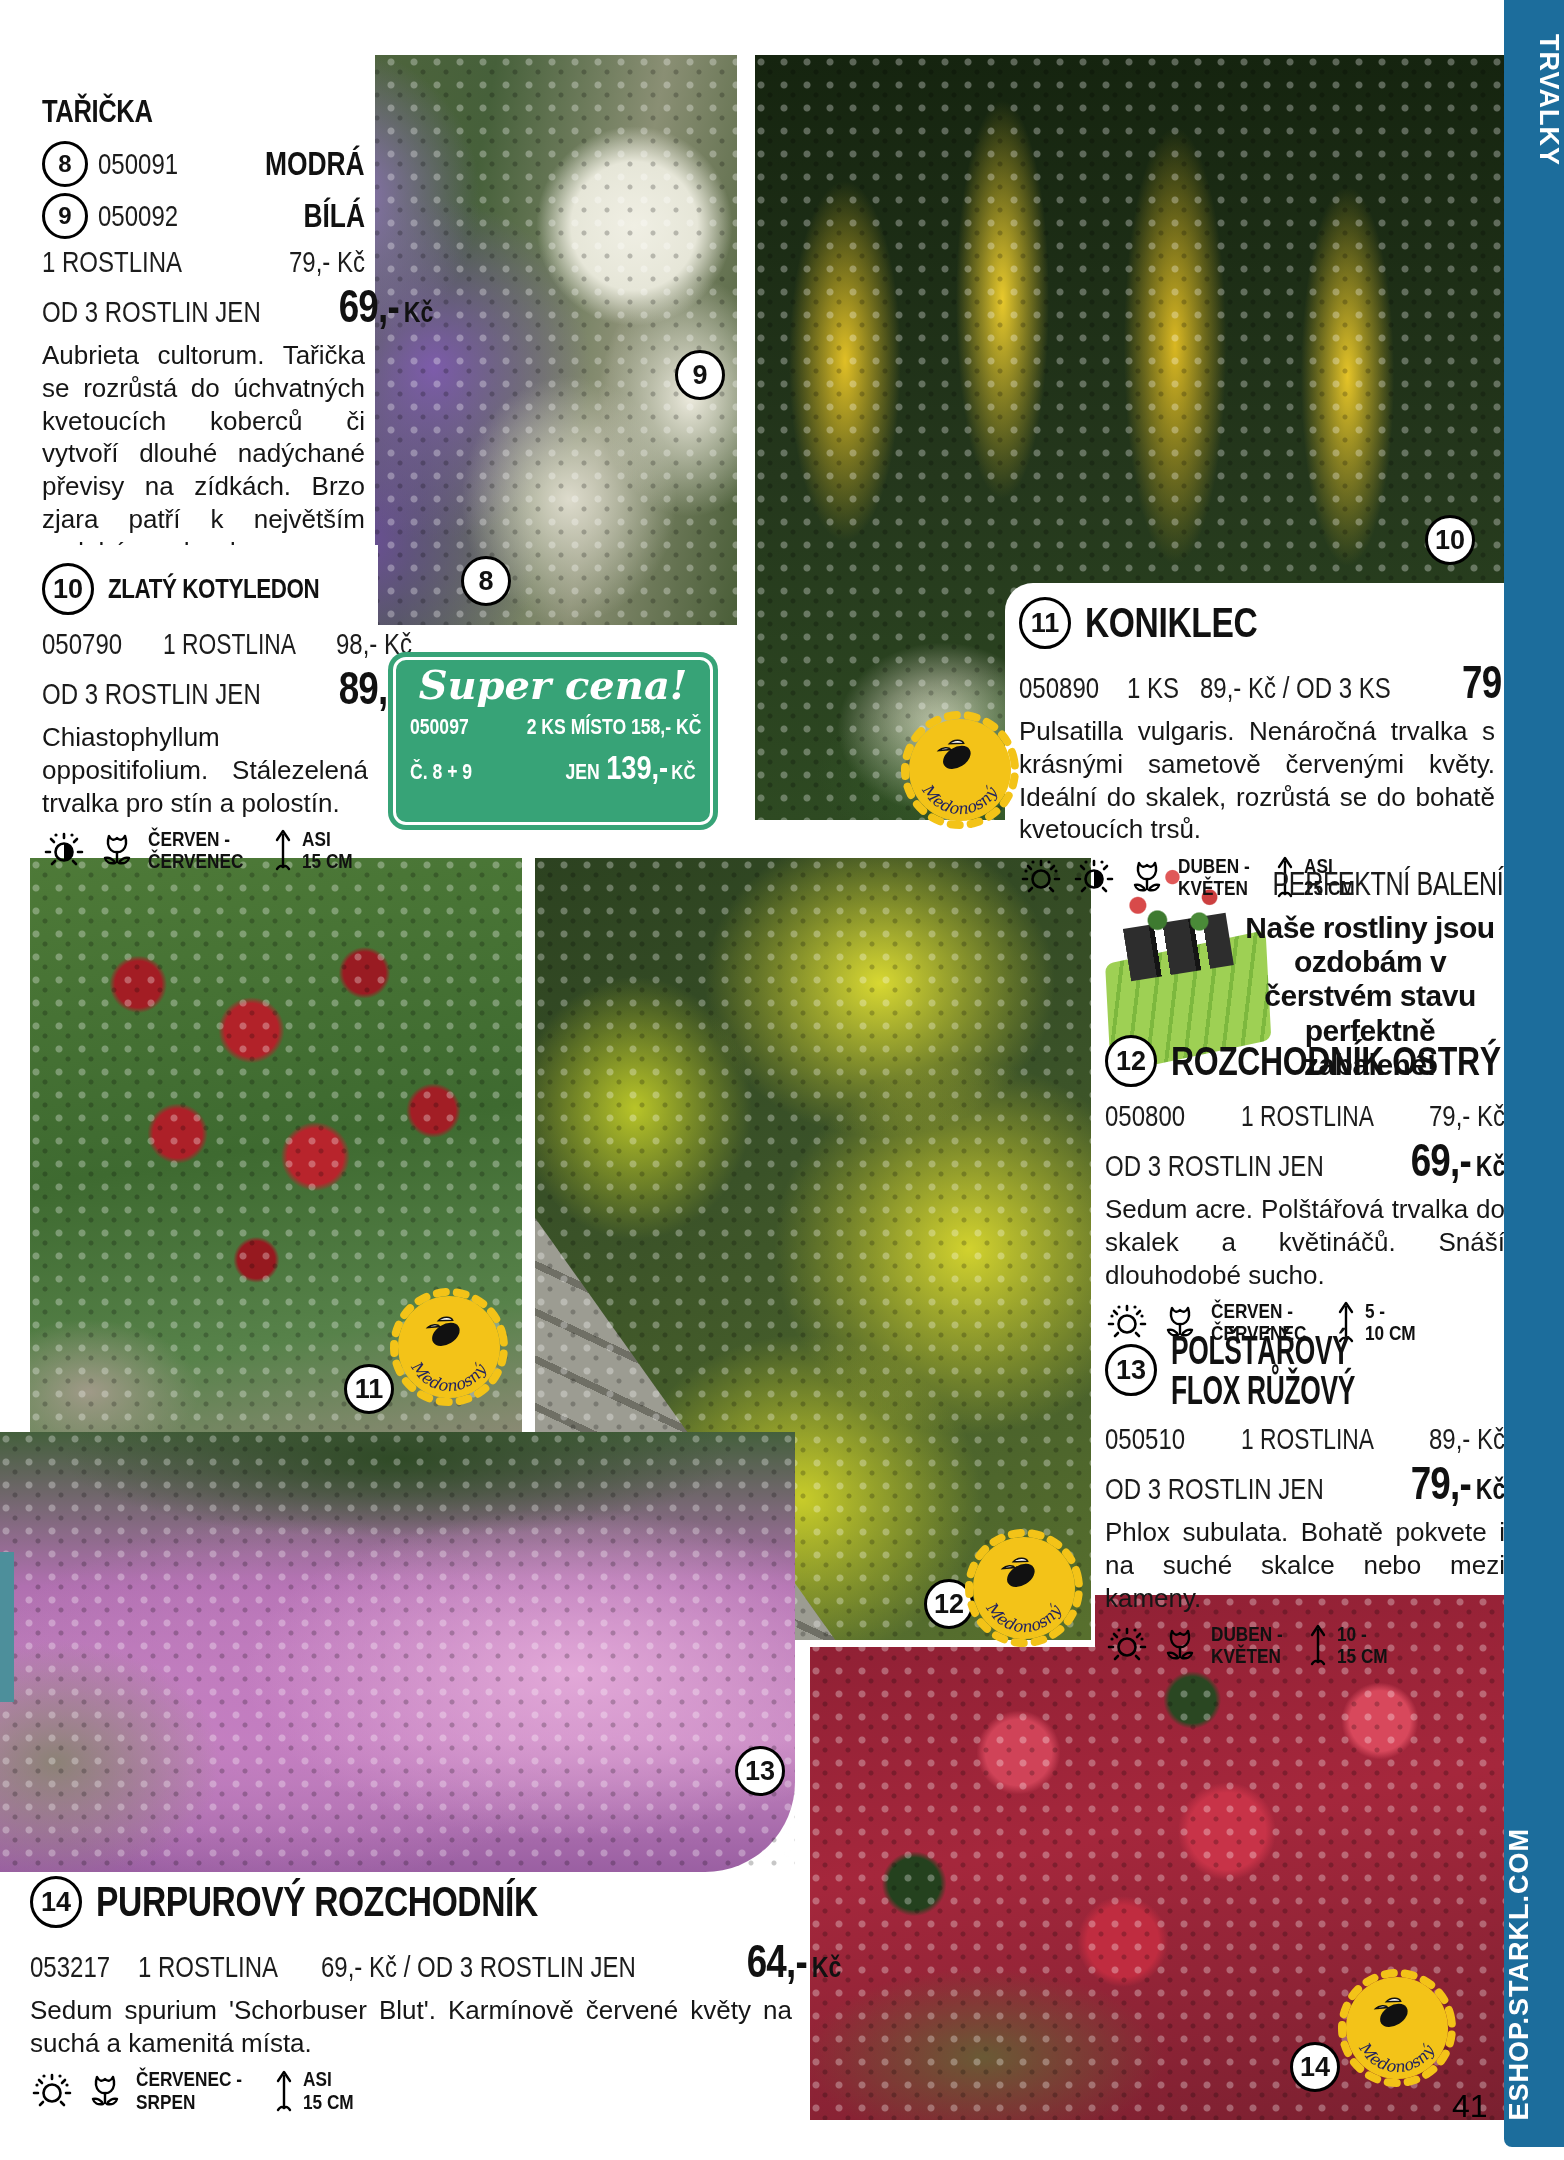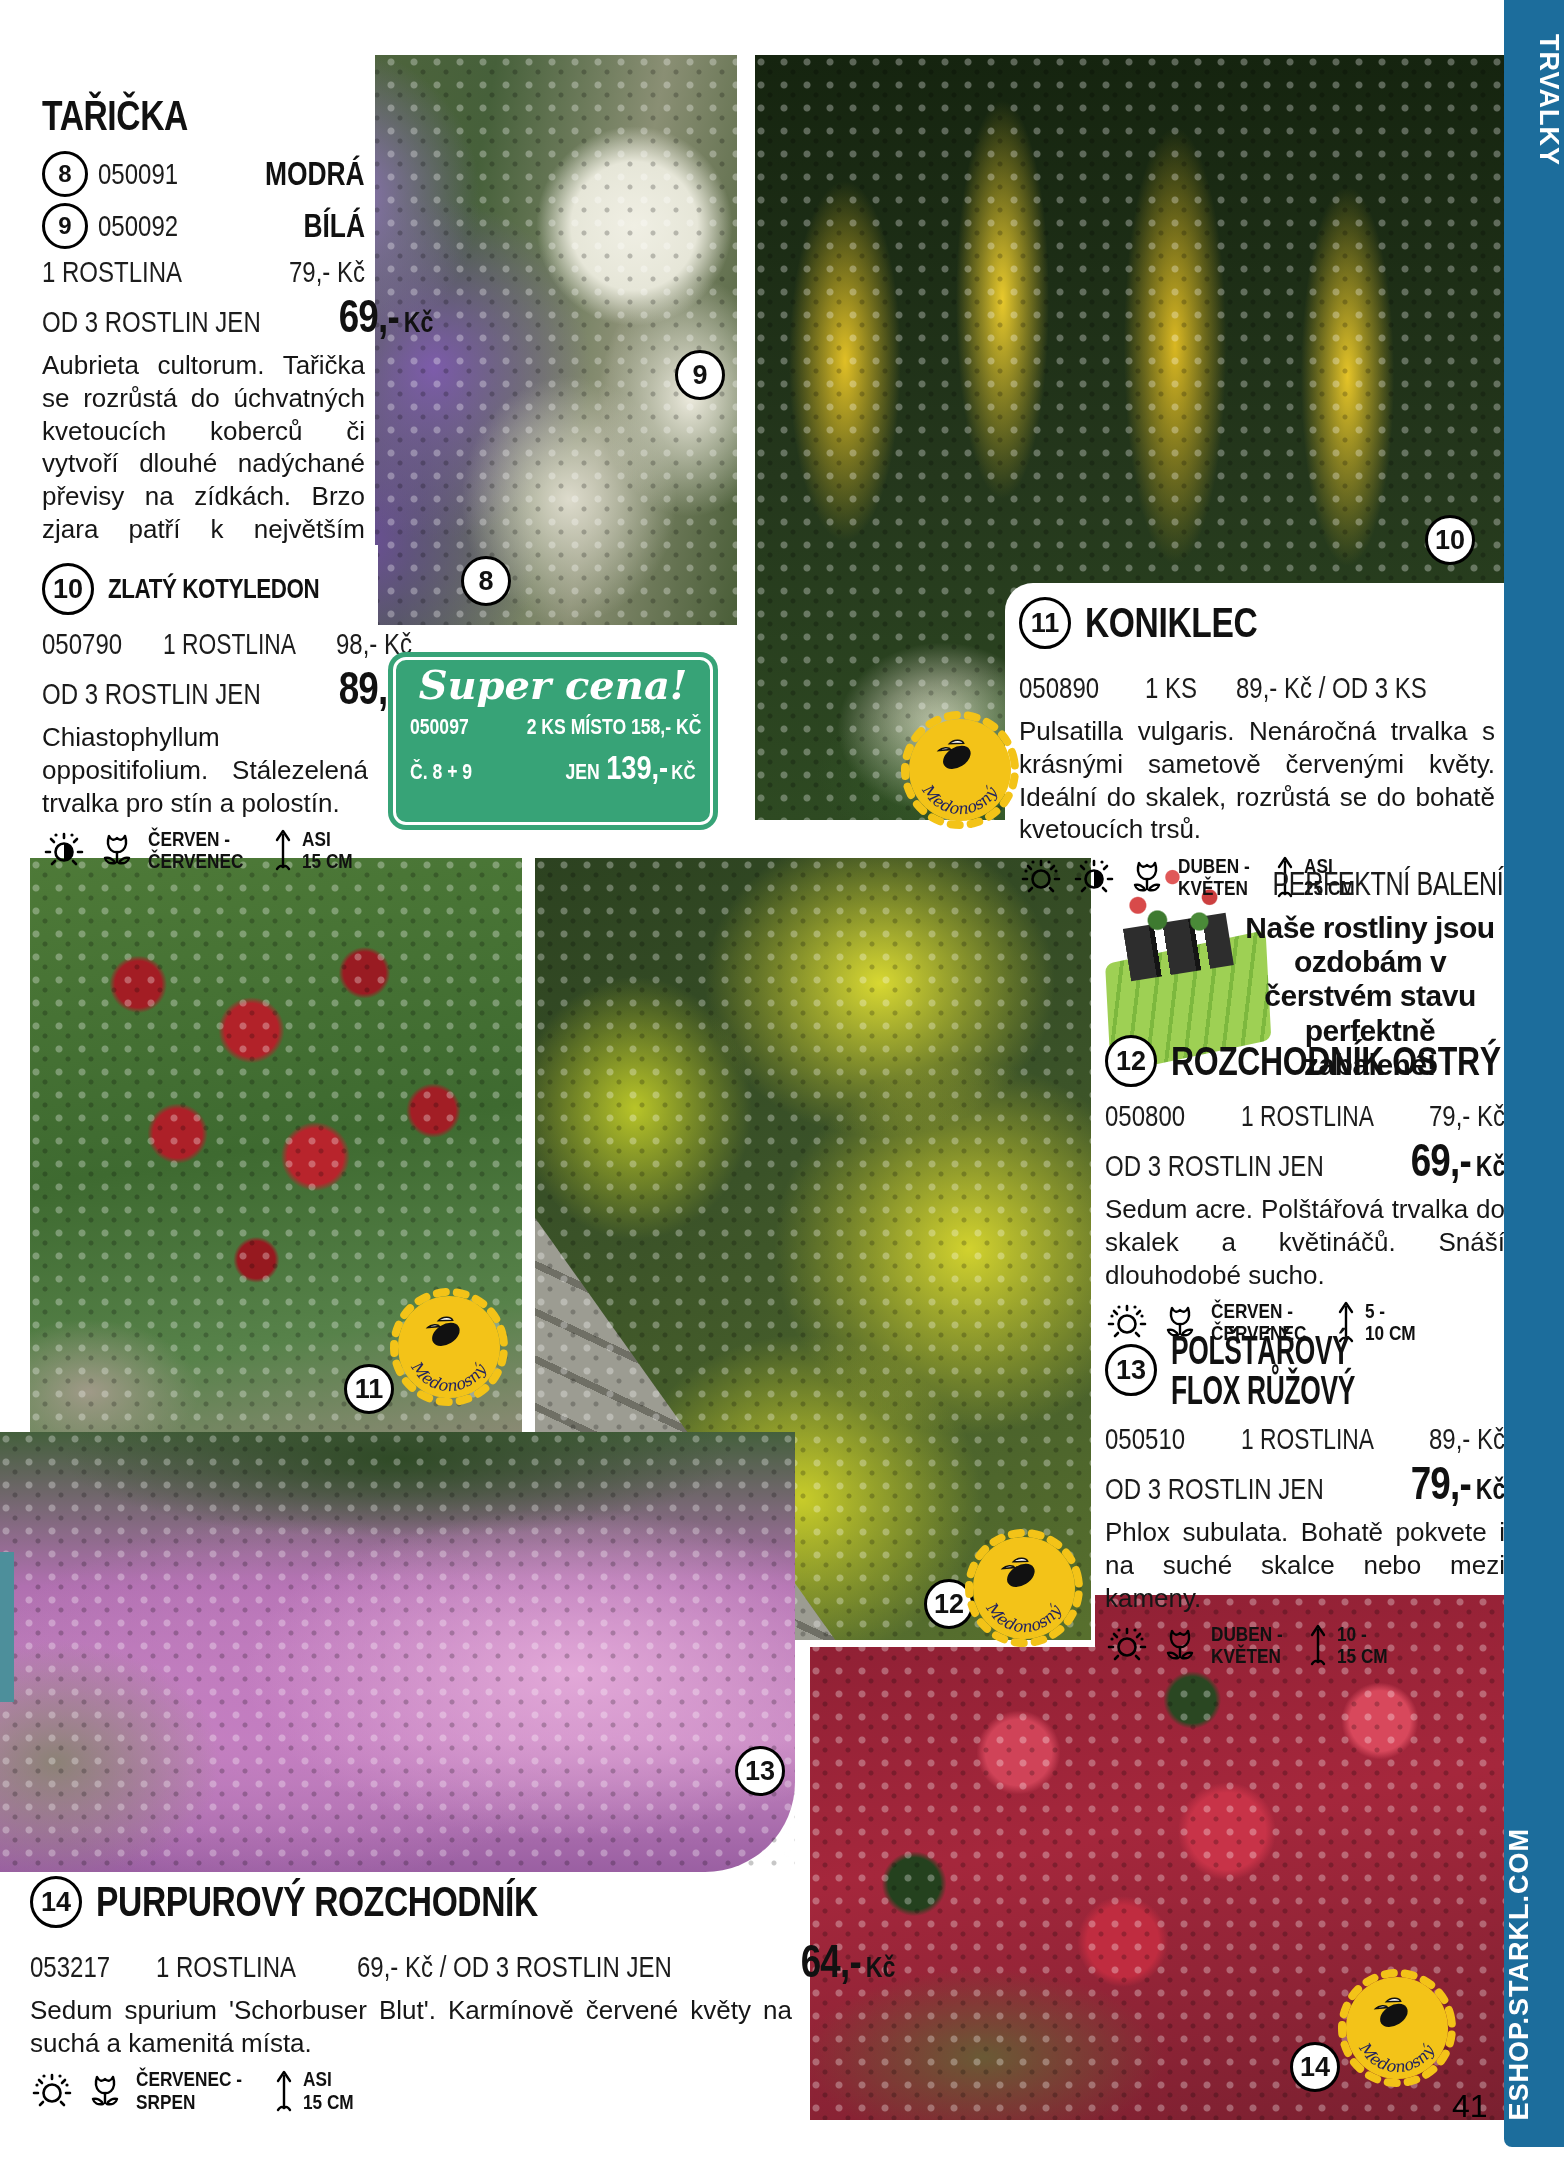--- a/index.html
+++ b/index.html
@@ -11,21 +11,21 @@
   .cxc{display:inline-block;transform:scaleX(.76);transform-origin:50% 50%;white-space:nowrap;}
   .hrow{display:flex;align-items:center;gap:14px;margin-bottom:12px;}
   .title{font-size:42px;font-weight:700;line-height:1;letter-spacing:-.5px;}
   .title.tight{transform:scaleX(.66);}
   .ncirc{flex:0 0 auto;width:46px;height:46px;border:3.5px solid #000;border-radius:50%;
          display:inline-flex;align-items:center;justify-content:center;
          font-size:27px;font-weight:700;background:#fff;}
   .ncirc.sm{width:40px;height:40px;border-width:3px;font-size:24px;}
   .lab{font-size:30px;color:#1c1c1c;}
   .srow{display:flex;justify-content:space-between;align-items:baseline;margin:6px 0;}
-  .srow3{display:flex;align-items:baseline;gap:26px;margin:6px 0;}
+  .srow3{display:flex;align-items:baseline;gap:8px;margin:6px 0;}
   .bigprice{font-size:46px;font-weight:700;line-height:.95;letter-spacing:-1px;}
   .bigprice .cur{font-size:29px;margin-left:6px;letter-spacing:0;}
   .desc{font-size:26px;line-height:1.26;text-align:justify;margin:10px 0 8px;color:#161616;}
   .icons{display:flex;align-items:center;gap:9px;margin-top:8px;}
   .ilab{display:flex;flex-direction:column;font-size:21px;font-weight:700;line-height:1.05;
         transform:scaleX(.82);transform-origin:0 50%;}
   .ic{width:44px;height:44px;}
   .ica{width:20px;height:46px;}
   .variant{font-size:33px;font-weight:700;margin-left:auto;}
   .panel{position:absolute;background:#fff;z-index:3;box-sizing:border-box;}
@@ -155,21 +155,21 @@
       <div class="speck"></div>
     </div>
   <div class="sliver"></div>
   <div class="pack">
     <div class="mat"></div>
     <div class="pots"></div>
     <div class="bloomz"></div>
   </div>
 
   <div class="panel" style="left:30px;top:55px;width:345px;height:500px;padding:40px 10px 0 12px;">
-    <div class="title" style="font-size:42px;"><span class="cx">TAŘIČKA</span></div>
+    <div class="title" style="font-size:32px;"><span class="cx">TAŘIČKA</span></div>
     <div class="srow" style="margin-top:14px;align-items:center;">
       <span style="display:inline-flex;align-items:center;gap:10px;">
         <span class="ncirc sm">8</span>
         <span class="lab cx">050091</span>
       </span>
       <span class="variant cxr">MODRÁ</span>
     </div>
     <div class="srow" style="align-items:center;">
       <span style="display:inline-flex;align-items:center;gap:10px;">
         <span class="ncirc sm">9</span>

